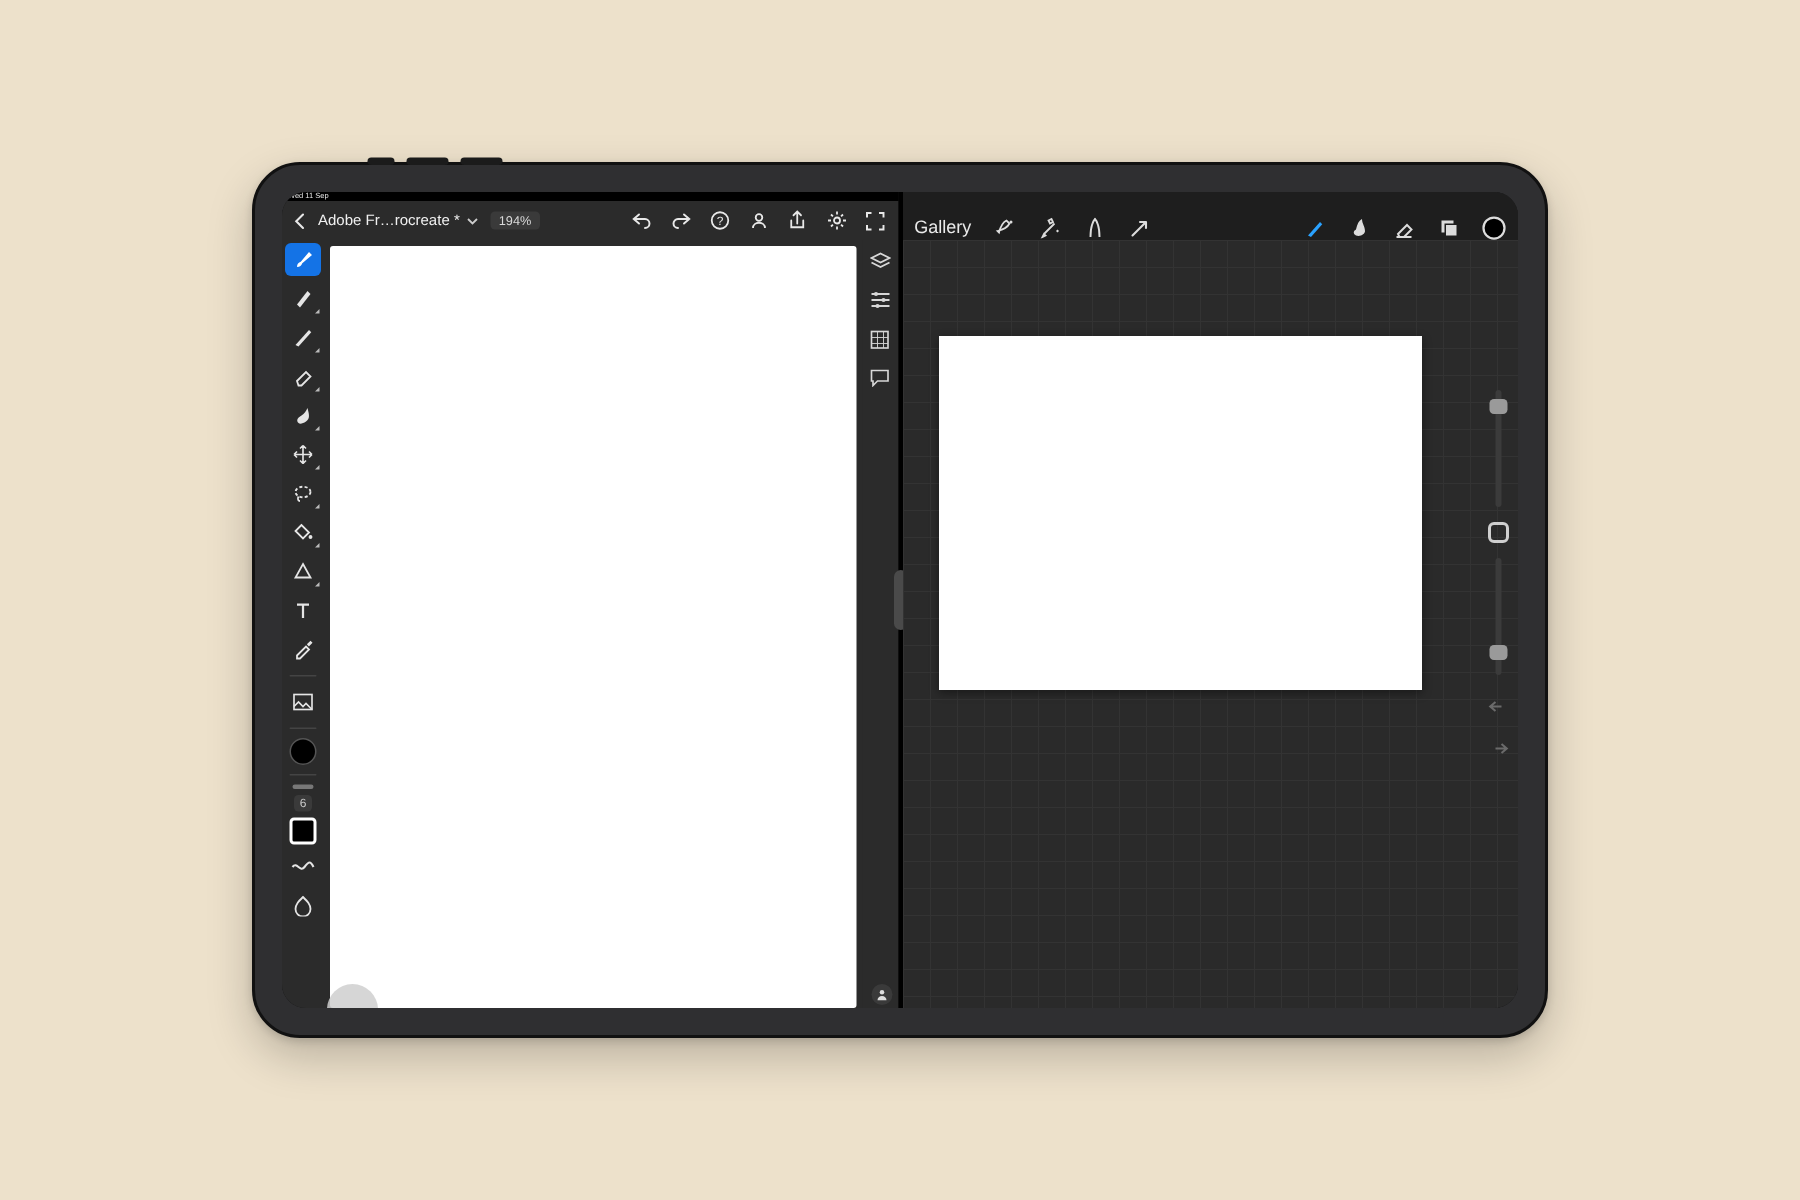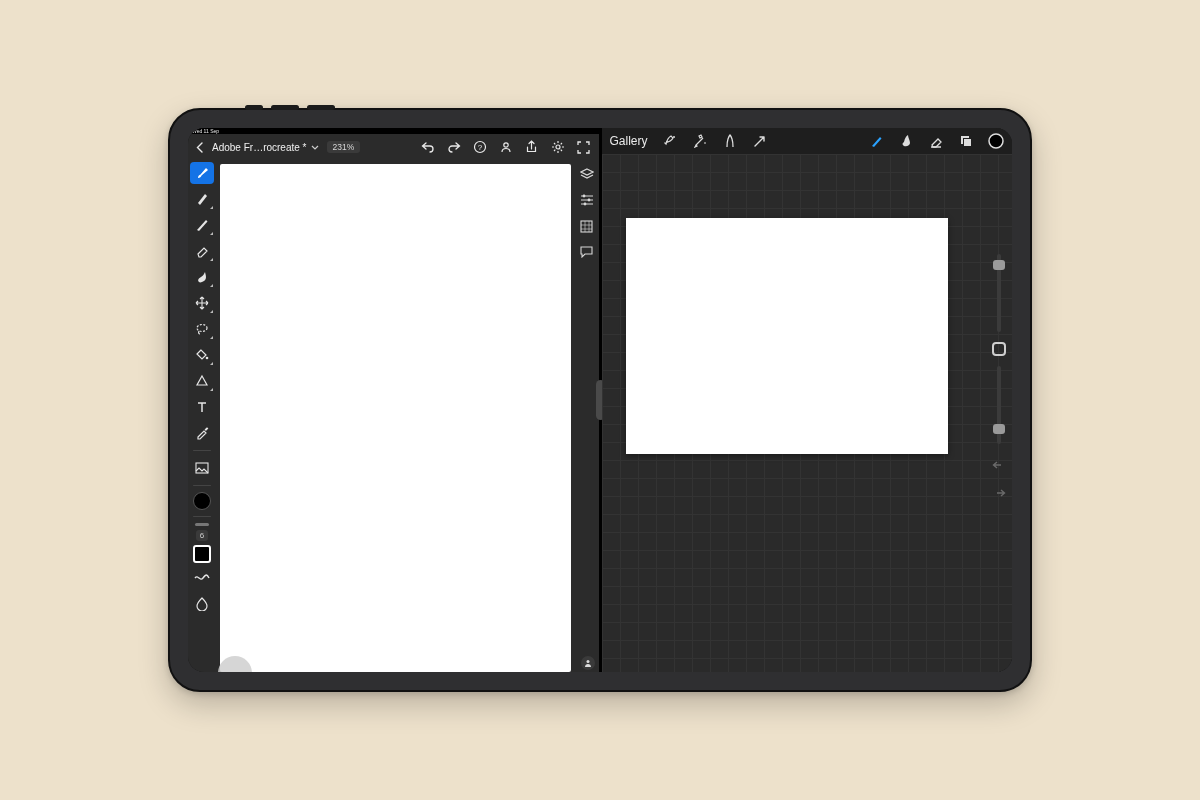--- a/index.html
+++ b/index.html
@@ -68,21 +68,21 @@
   
   .divider { width:3px; background:#000; position:relative; cursor:col-resize; }
   .divider::after {
     content:""; position:absolute; left:-3px; top:50%; transform:translateY(-50%);
     width:9px; height:40px; background:#4a4a4a; border-radius:5px;
   }
 
   
   .appR { flex:1; background:#2a2a2a; display:flex; flex-direction:column; position:relative; }
   .topbarR {
-    height:26px; background:#1e1e1e; display:flex; align-items:center; padding:0 8px;
+    height:26px; background:#1e1e1e; display:flex; padding:16px 8px;
     gap:14px; color:#eaeaea; font-size:11px;
   }
   .topbarR .gallery { font-size:12px; color:#eaeaea; cursor:pointer; }
   .topbarR .ricon2 { width:16px; height:16px; display:flex; align-items:center; justify-content:center; cursor:pointer; color:#dcdcdc; }
   .topbarR .spacer { flex:1; }
   .topbarR .brush.active { color:#2aa2ff; }
   .gridR {
     flex:1; position:relative;
     background:
       linear-gradient(#333 1px, transparent 1px) 0 0/18px 18px,
@@ -123,21 +123,21 @@
           <svg width="7" height="11" viewBox="0 0 7 11">
               <path d="M6 1 1.5 5.5 6 10" stroke="#e8e8e8" stroke-width="1.4" fill="none" stroke-linecap="round"></path>
             </svg>
         </div>
         <div class="docname">
           <span>Adobe Fr…rocreate *</span>
           <svg width="8" height="5">
               <path d="M1 1 4 4 7 1" stroke="#ccc" stroke-width="1.2" fill="none"></path>
             </svg>
         </div>
-        <div class="zoompill">231%</div>
+        <div class="zoompill">194%</div>
         <div class="spacer"></div>
         <div class="ticon">
             <svg width="14" height="12" viewBox="0 0 14 12">
               <path d="M5 2 1.5 5 5 8 M1.5 5 H9 a3 3 0 0 1 0 6" stroke="#e8e8e8" stroke-width="1.3" fill="none" stroke-linecap="round"></path>
             </svg>
           </div>
         <div class="ticon">
             <svg width="14" height="12" viewBox="0 0 14 12">
               <path d="M9 2 12.5 5 9 8 M12.5 5 H5 a3 3 0 0 0 0 6" stroke="#e8e8e8" stroke-width="1.3" fill="none" stroke-linecap="round"></path>
             </svg>

